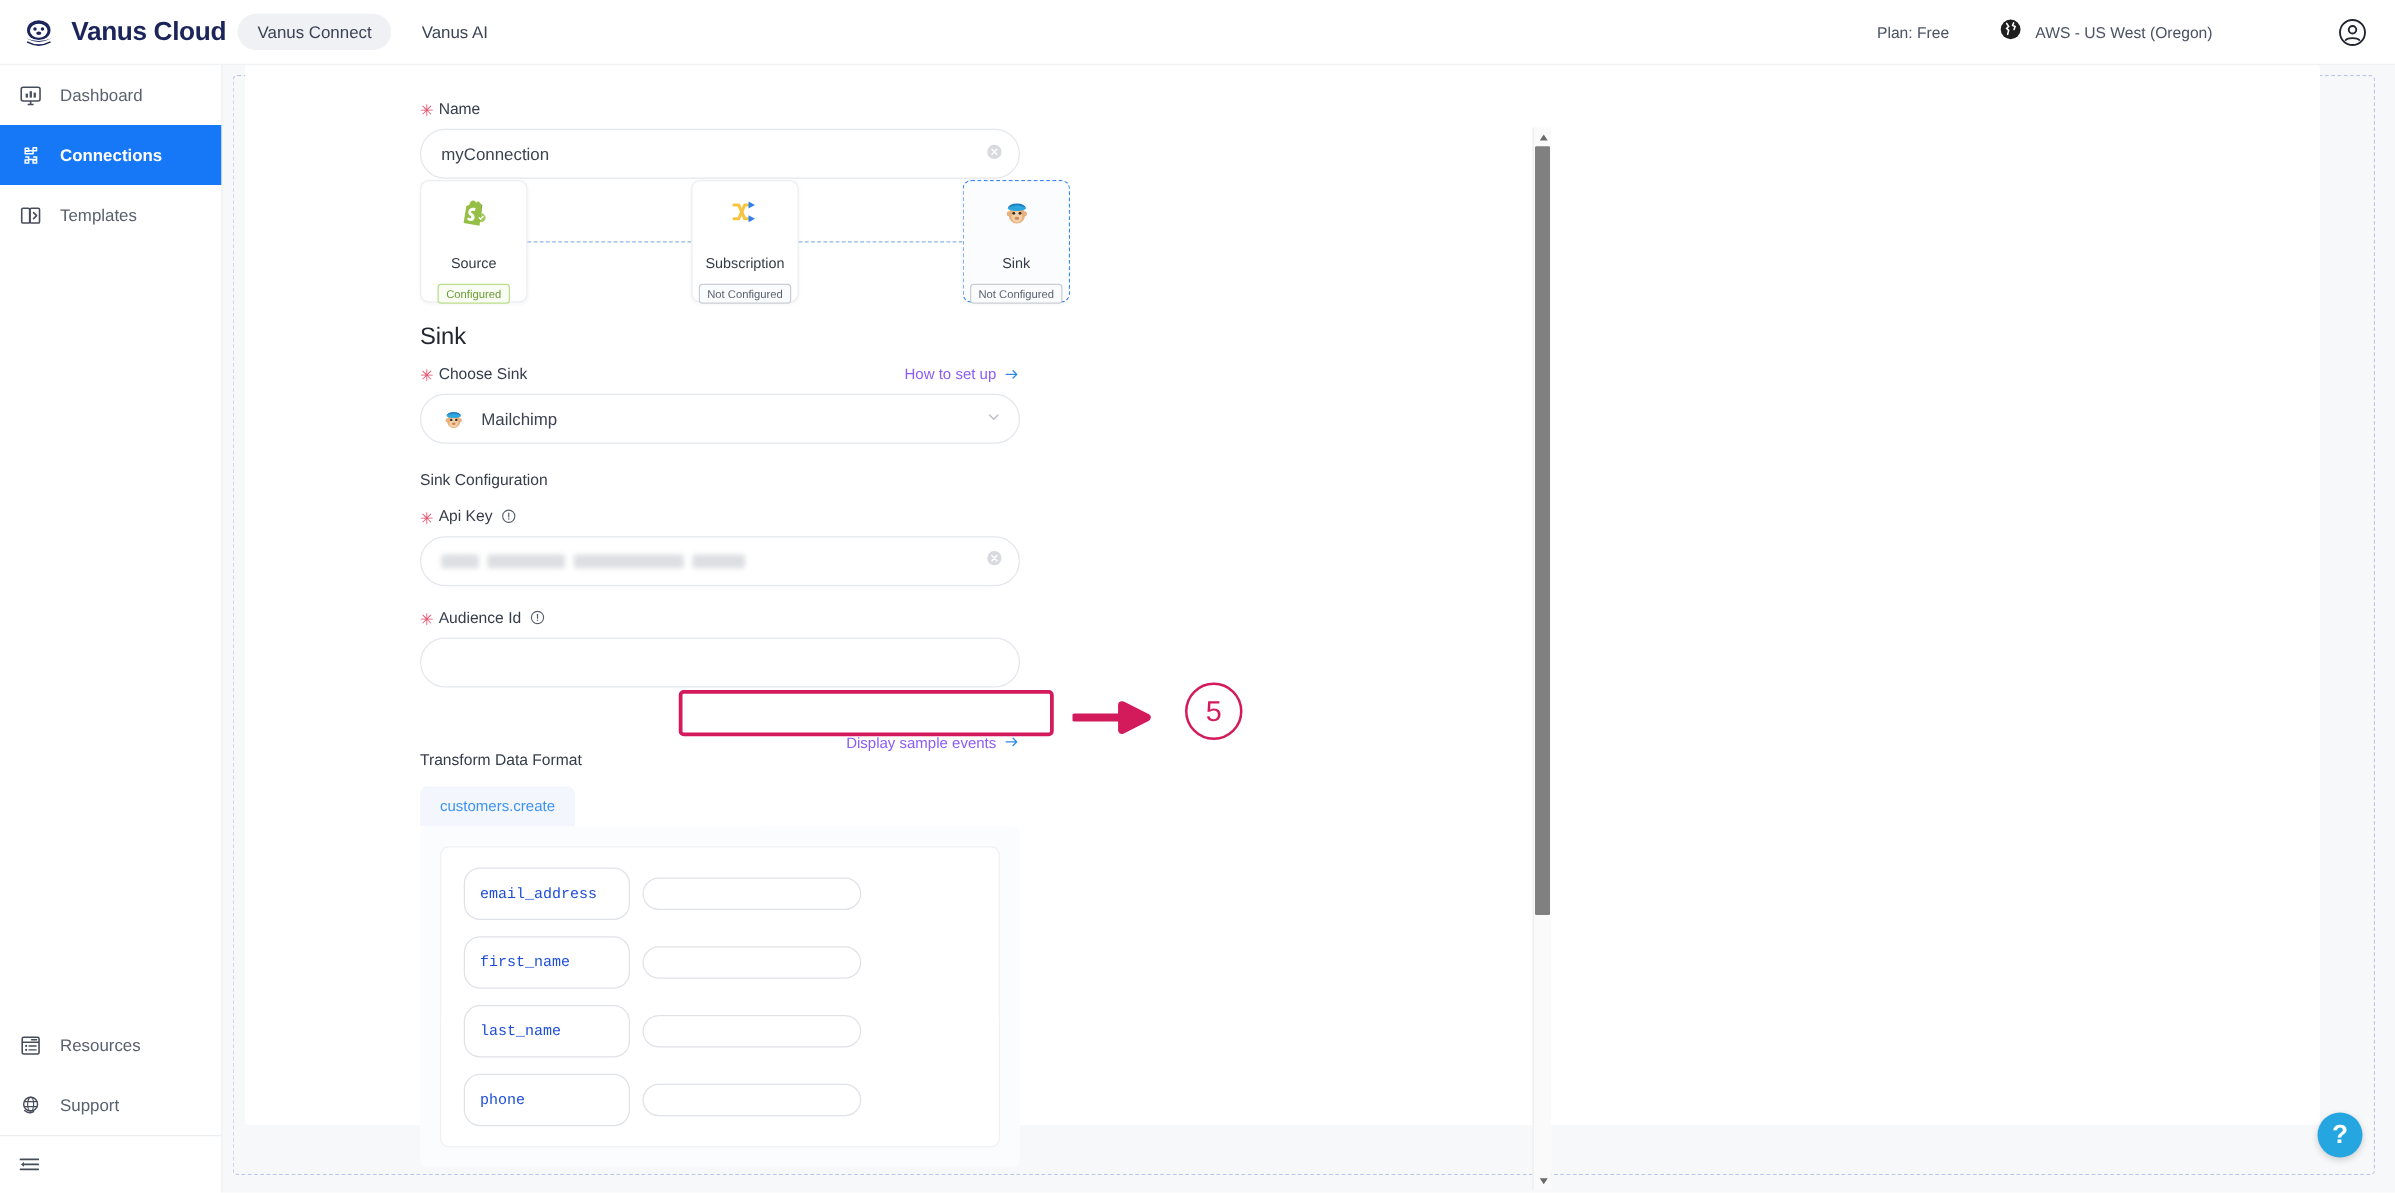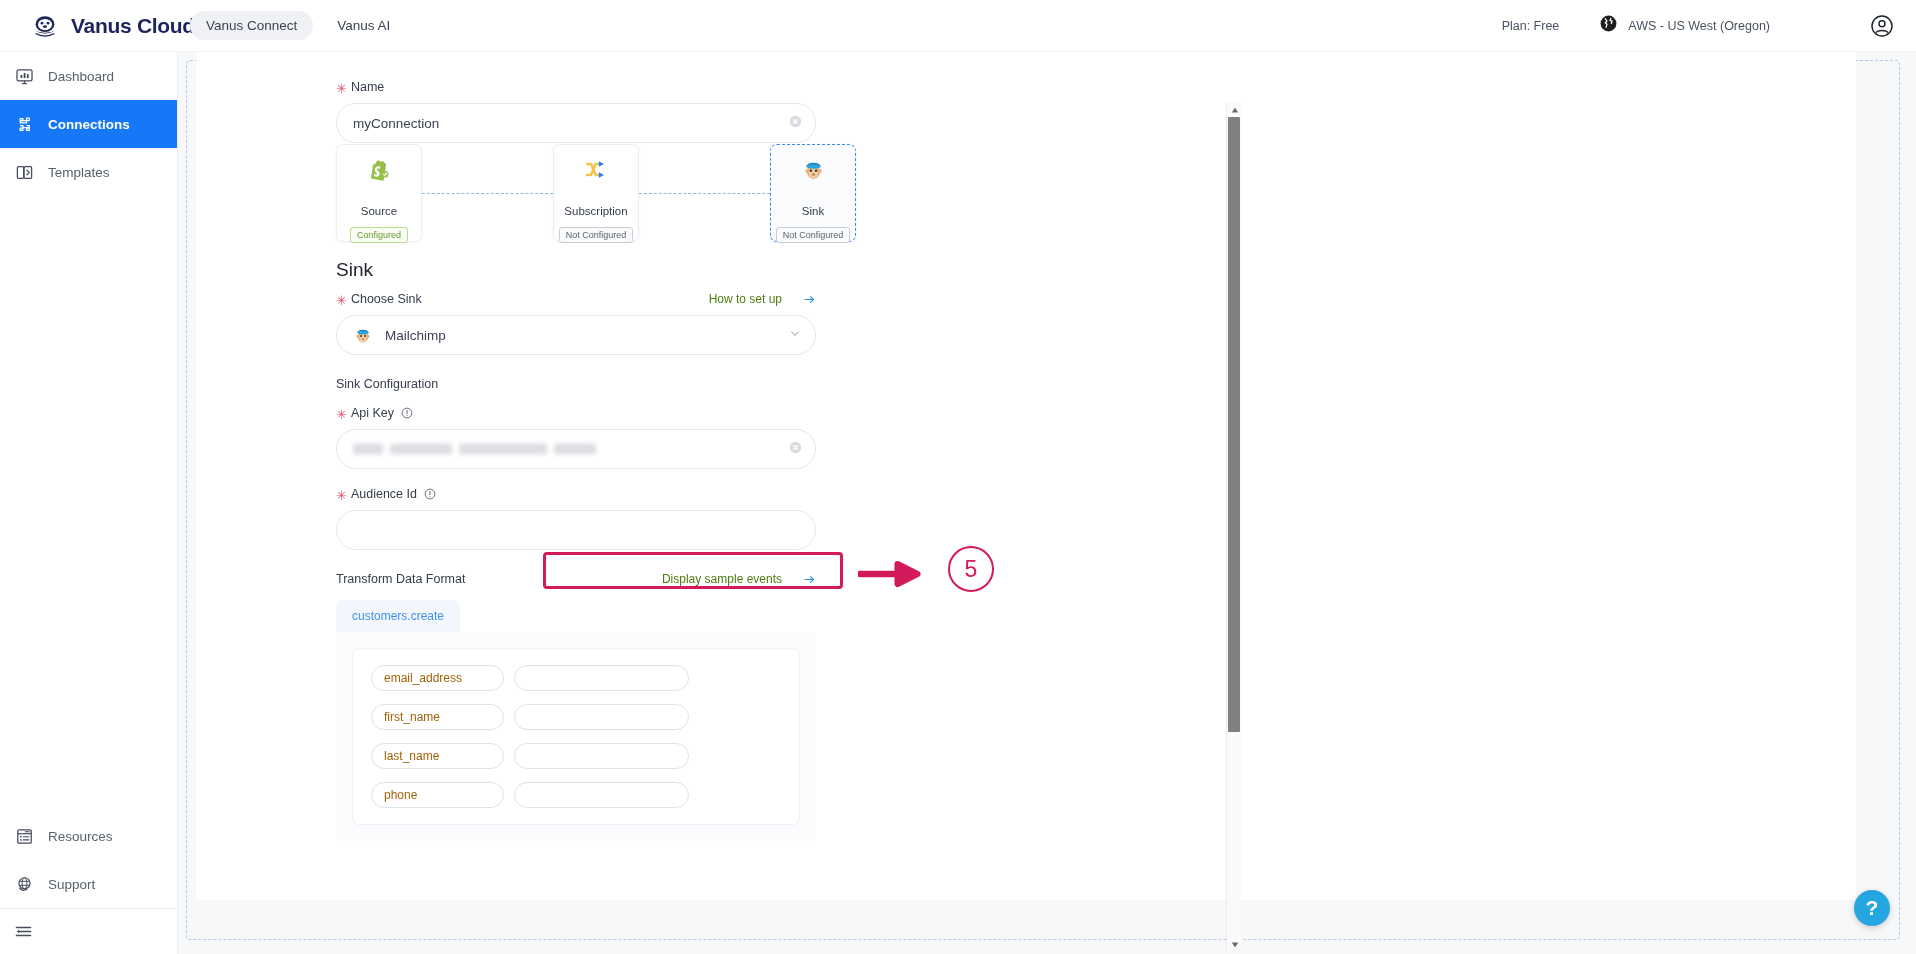--- a/index.html
+++ b/index.html
@@ -9,21 +9,21 @@
     background: #ffffff;
     overflow: hidden;
   }
 
   
   .topbar {
     position: absolute; top: 0; left: 0; width: 1916px; height: 52px;
     background: #ffffff; display: flex; align-items: center;
     border-bottom: 1px solid #f0f1f3; z-index: 40;
   }
-  .brand { display: flex; align-items: center; gap: 11px; padding-left: 30px; width: 166px; }
+  .brand { display: flex; align-items: center; gap: 11px; padding-left: 16px; width: 166px; }
   .brand-logo { width: 30px; height: 30px; flex: 0 0 30px; }
   .brand-name { font-size: 21px; font-weight: bold; color: #1b2559; letter-spacing: -0.3px; white-space: nowrap; }
 
   .topnav { display: flex; align-items: center; gap: 8px; margin-left: 24px; }
   .topnav-tab {
     font-size: 13.5px; color: #3b4354; padding: 7px 16px; border-radius: 16px;
     white-space: nowrap; cursor: pointer;
   }
   .topnav-tab.active { background: #f0f1f4; }
 
@@ -94,31 +94,31 @@
     border: 1px solid #c9cdd4; color: #5b6270; background: #fafbfc; white-space: nowrap;
   }
   .step-badge.ok { border-color: #b9dd8a; color: #6a9b35; background: #f8fcf3; }
   .step-conn { flex: 1 1 auto; height: 98px; display: flex; align-items: center; justify-content: center; }
   .step-dashes { width: 100%; border-top: 1px dashed #8fb6e8; }
 
   
   .section-title { position: absolute; left: 140px; top: 207px; font-size: 19px; color: #22272f; }
 
   .row-label-split { display: flex; align-items: center; justify-content: space-between; width: 480px; }
-  .link-blue { font-size: 12px; color: #4d7c0f; display: inline-flex; align-items: center; gap: 21px; cursor: pointer; white-space: nowrap; }
+  .link-blue { font-size: 12px; color: #8b5cf6; display: inline-flex; align-items: center; gap: 6px; cursor: pointer; white-space: nowrap; }
 
   .select-input {
     width: 480px; height: 40px; border: 1px solid #e4e7ec; border-radius: 20px;
     background: #ffffff; display: flex; align-items: center; padding: 0 16px;
     font-size: 13.5px; color: #3c4350; position: relative; gap: 12px; cursor: pointer;
   }
   .select-logo { width: 20px; height: 20px; flex: 0 0 20px; }
   .chevron { position: absolute; right: 14px; top: 50%; transform: translateY(-50%); }
 
-  .plain-label { font-size: 12.5px; color: #353c4a; }
+  .plain-label { font-size: 12.5px; color: #353c4a; margin-top: 29px; }
 
   .tall-input {
     width: 480px; height: 40px; border: 1px solid #e4e7ec; border-radius: 20px;
     background: #ffffff; position: relative; cursor: text;
   }
   .blur-value {
     position: absolute; left: 16px; top: 50%; transform: translateY(-50%);
     display: flex; gap: 7px; align-items: center;
   }
   .blur-chip { height: 11px; border-radius: 2px; background: #dcdee2; filter: blur(2.2px); }
@@ -131,23 +131,23 @@
   }
   .mapping-box {
     width: 480px; background: #fbfcfe; border-radius: 6px; padding: 16px 0 16px 0;
   }
   .mapping-inner {
     margin: 0 16px; border: 1px solid #eef0f3; border-radius: 7px; background: #ffffff;
     padding: 16px 18px; display: flex; flex-direction: column; gap: 13px;
   }
   .map-row { display: flex; gap: 10px; align-items: center; }
   .map-key {
-    width: 133px; height: 26px; border: 1px solid #dfe2e7; border-radius: 13px;
-    display: flex; align-items: center; padding: 0 12px; font-size: 12px; color: #a16207;
-    background: #ffffff; cursor: text;
+    width: 133px; height: 42px; border: 1px solid #dfe2e7; border-radius: 13px;
+    display: flex; align-items: center; padding: 0 12px; font-size: 12px; color: #1d4ed8;
+    background: #ffffff; cursor: text; font-family: Liberation Mono, monospace;
   }
   .map-val {
     width: 175px; height: 26px; border: 1px solid #dfe2e7; border-radius: 13px;
     background: #ffffff; cursor: text;
   }
 
   
   .scrollbar {
     position: absolute; left: 1030px; top: 50px; width: 15px; height: 850px;
     background: #fafafa; border-left: 1px solid #ededed;

